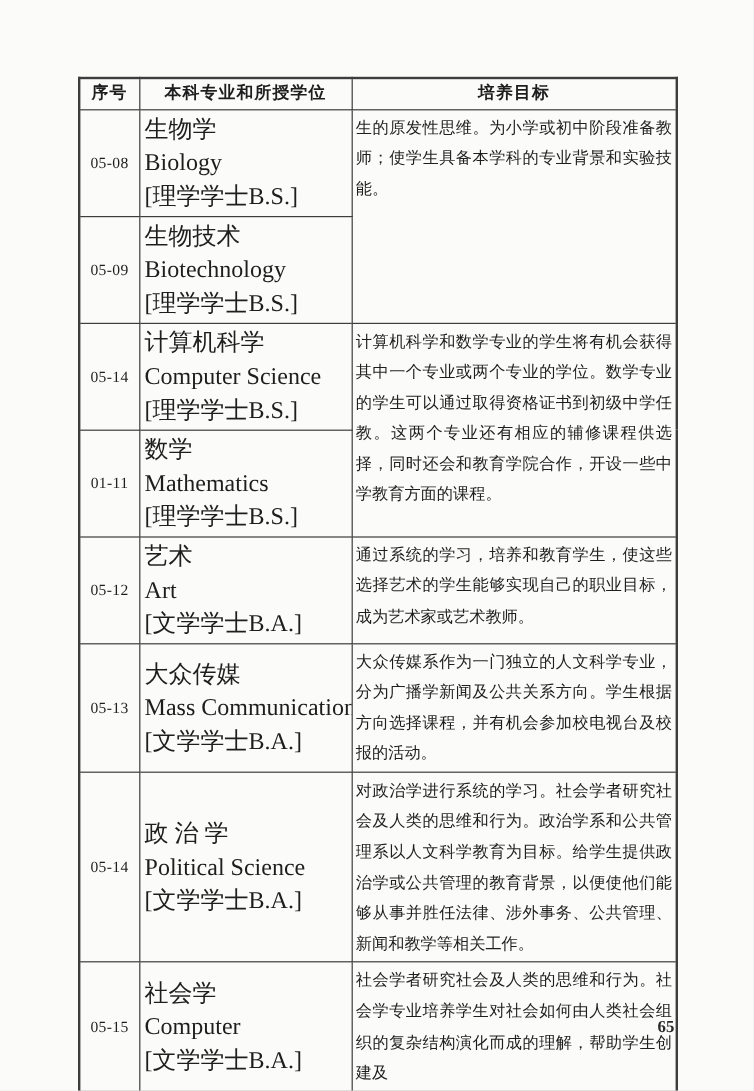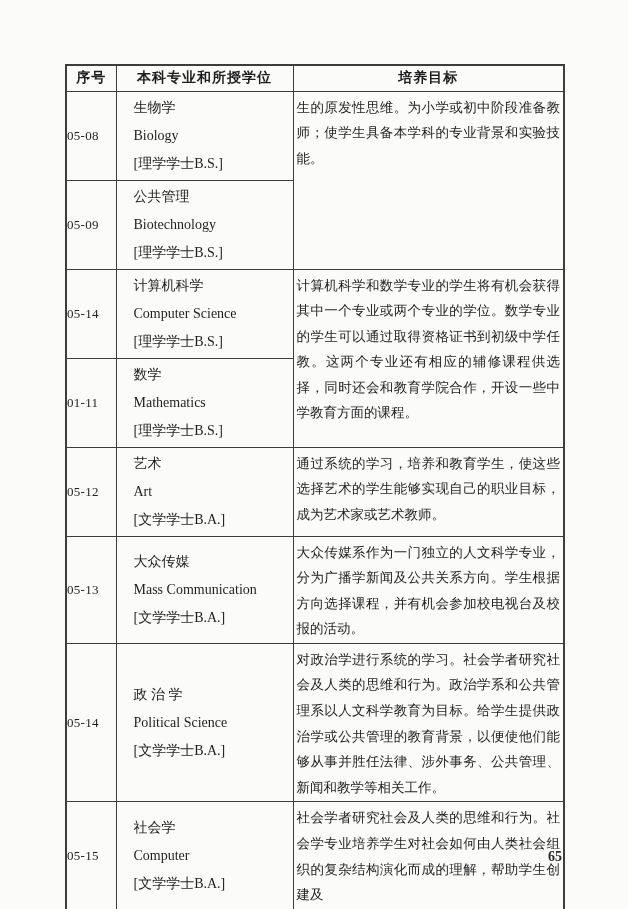--- a/index.html
+++ b/index.html
@@ -28,29 +28,30 @@
   th.hdr {
     font-weight: bold;
     font-size: 14px;
     text-align: center;
     vertical-align: middle;
     padding: 0;
     height: 24px;
     letter-spacing: 1px;
   }
   td.num {
+    text-align: center;
     vertical-align: middle;
     font-size: 13px;
     padding: 0;
     letter-spacing: 0.3px;
   }
   td.major {
     vertical-align: middle;
-    padding: 2px 2px 2px 17px;
-    font-size: 14px;
+    padding: 2px 2px 2px 4px;
+    font-size: 20px;
     margin-top: 28px;
   }
   td.major .ln {
     line-height: 28px;
     white-space: nowrap;
   }
   td.obj {
     vertical-align: top;
     padding: 4px 3px 0 3px;
     font-size: 13.5px;
@@ -93,21 +94,21 @@
         <td class="major">
           <div class="ln">生物学</div>
           <div class="ln">Biology</div>
           <div class="ln">[理学学士B.S.]</div>
         </td>
         <td class="obj" rowspan="2">生的原发性思维。为小学或初中阶段准备教师；使学生具备本学科的专业背景和实验技能。</td>
       </tr>
       <tr style="height:75px">
         <td class="num">05-09</td>
         <td class="major">
-          <div class="ln">公共管理</div>
+          <div class="ln">生物技术</div>
           <div class="ln">Biotechnology</div>
           <div class="ln">[理学学士B.S.]</div>
         </td>
       </tr>
       <tr style="height:82px">
         <td class="num">05-14</td>
         <td class="major">
           <div class="ln">计算机科学</div>
           <div class="ln">Computer Science</div>
           <div class="ln">[理学学士B.S.]</div>

